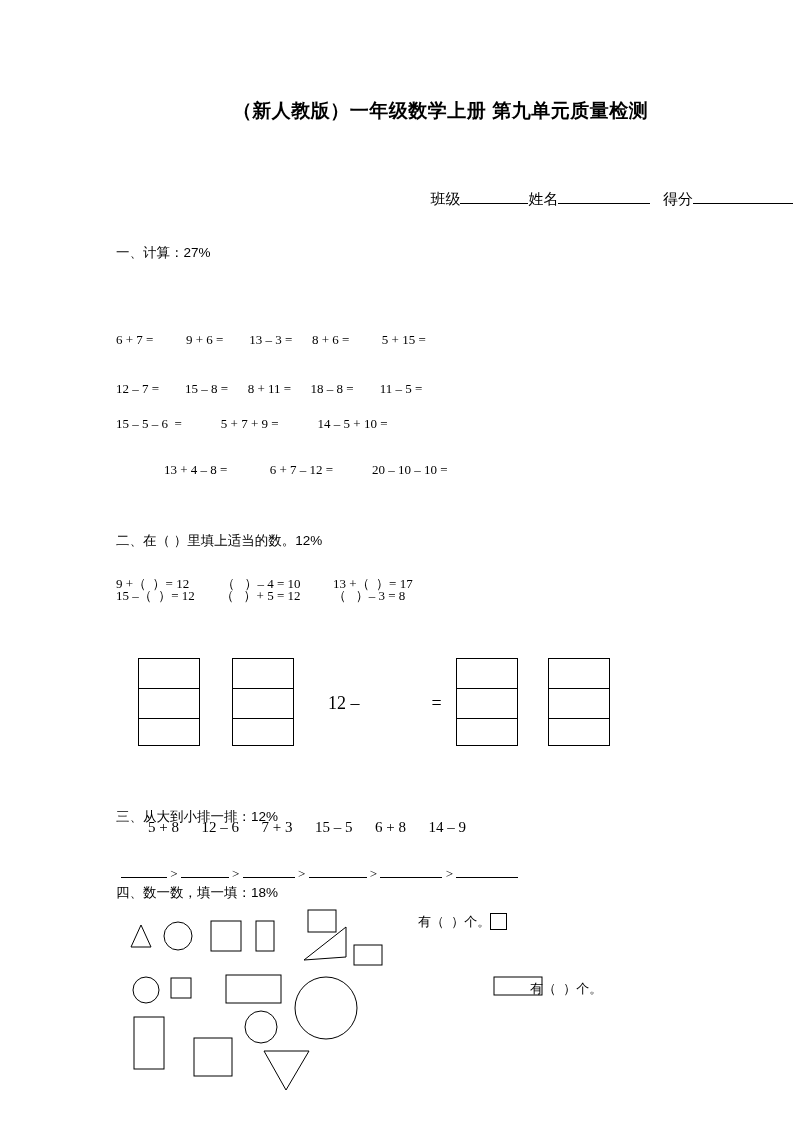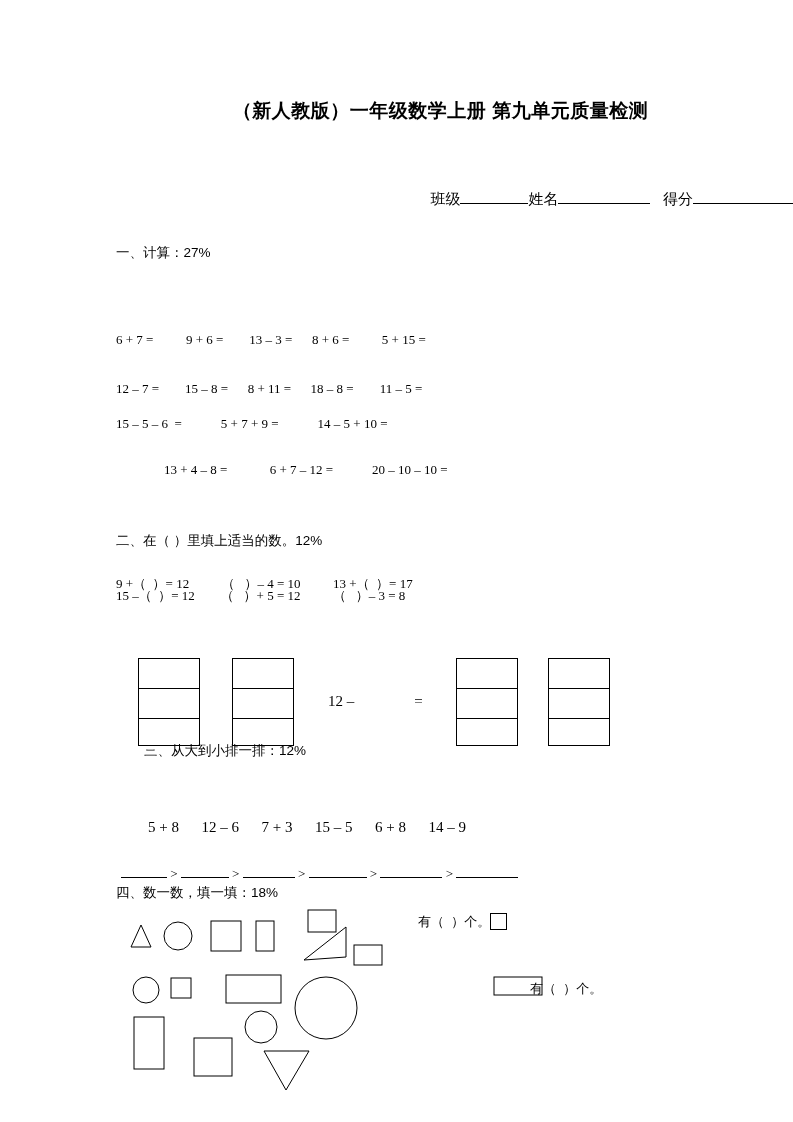--- a/index.html
+++ b/index.html
@@ -94,21 +94,21 @@
   .stack .d1 { top: 29px; }
   .stack .d2 { top: 59px; }
   #stackA { left: 22px; }
   #stackB { left: 116px; }
   #stackC { left: 340px; }
   #stackD { left: 432px; }
   .midexp {
     position: absolute;
     top: 35px;
     left: 212px;
-    font-size: 15px;
+    font-size: 18px;
     white-space: pre;
     font-family: "Liberation Serif", serif;
   }
 
   .s3-items {
     position: absolute;
     top: 819px;
     left: 116px;
     width: 560px;
     font-size: 15px;
@@ -202,21 +202,21 @@
     <div class="stack" id="stackC">
       <div class="divider d1"></div>
       <div class="divider d2"></div>
     </div>
     <div class="stack" id="stackD">
       <div class="divider d1"></div>
       <div class="divider d2"></div>
     </div>
   </div>
 
-  <div class="sec-head" style="top:742px;margin-left:28px;">三、从大到小排一排：12%</div>
+  <div class="sec-head" style="top:808px;">三、从大到小排一排：12%</div>
   <div class="s3-items" style="text-indent:32px;">5 + 8      12 – 6      7 + 3      15 – 5      6 + 8      14 – 9</div>
   <div class="s3-blanks">
     <span class="ln w1"></span> <span>&gt;</span> <span class="ln w2"></span> <span>&gt;</span> <span class="ln w3"></span> <span>&gt;</span> <span class="ln w4"></span> <span>&gt;</span> <span class="ln w5"></span> <span>&gt;</span> <span class="ln w6"></span>
   </div>
 
   <div class="sec-head" style="top:884px;">四、数一数，填一填：18%</div>
 
   <div class="shapes">
     <svg width="560" height="195" viewBox="0 0 560 195">
 

